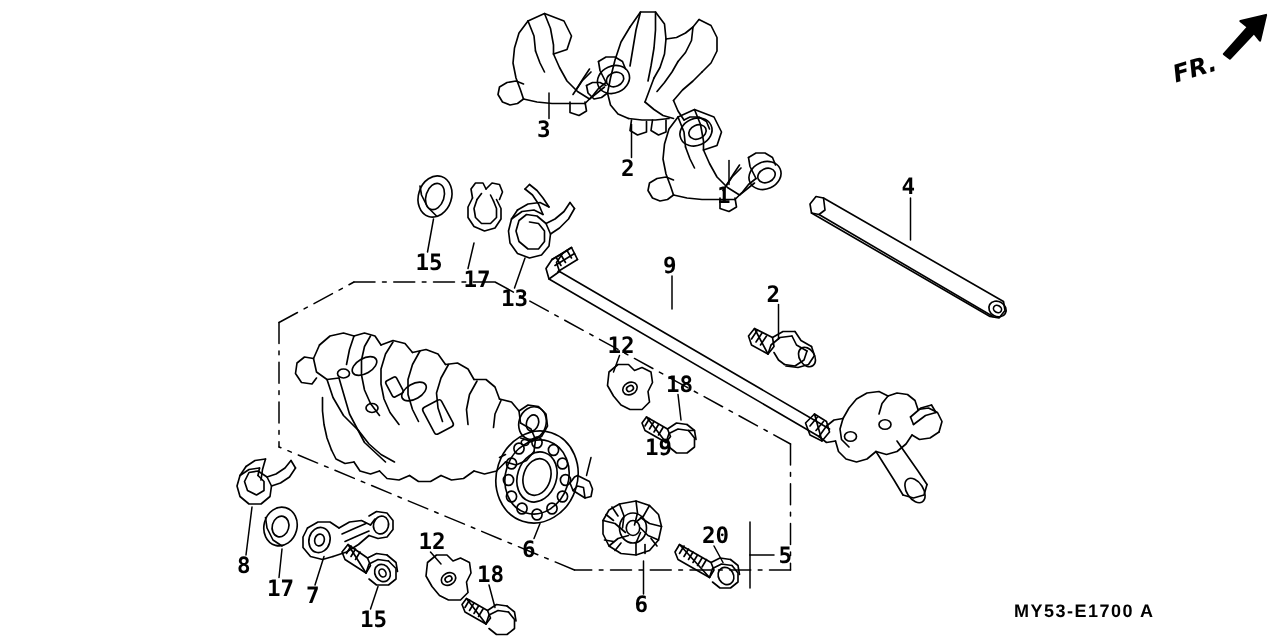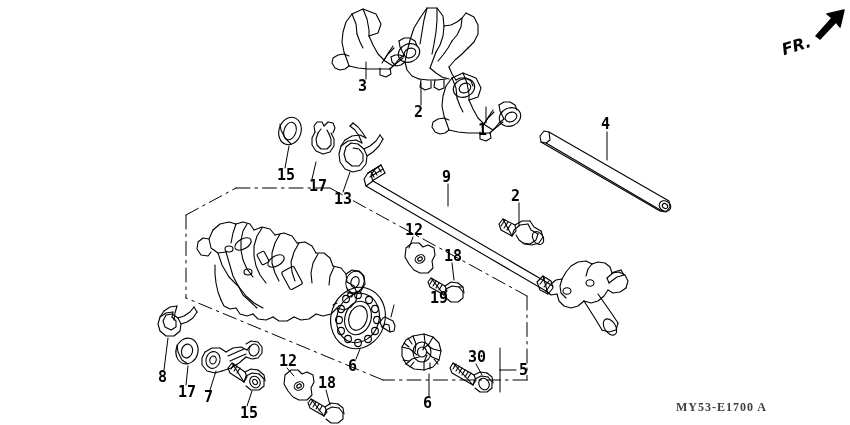--- a/index.html
+++ b/index.html
@@ -27,24 +27,24 @@
     font-family: "DejaVu Sans Mono", monospace;
     font-size: 15px;
     font-weight: 700;
     color: #000000;
     line-height: 1;
     white-space: nowrap;
     letter-spacing: 0px;
   }
   #drawing-code {
     position: absolute;
-    font-family: Liberation Serif, serif;
+    font-family: Liberation Sans, sans-serif;
     font-size: 12px;
     font-weight: 700;
-    color: #404040;
+    color: #000000;
     letter-spacing: 1px;
     white-space: nowrap;
   }
   #fr-label {
     position: absolute;
     font-family: "DejaVu Sans", sans-serif;
     font-size: 16px;
     font-weight: 700;
     font-style: italic;
     color: #000000;
@@ -469,17 +469,17 @@
   <div class="callout" style="left:405px; top:223px;">12</div>
   <div class="callout" style="left:279px; top:354px;">12</div>
   <div class="callout" style="left:240px; top:406px;">15</div>
   <div class="callout" style="left:178px; top:385px;">17</div>
   <div class="callout" style="left:277px; top:168px;">15</div>
   <div class="callout" style="left:348px; top:359px;">6</div>
   <div class="callout" style="left:309px; top:179px;">17</div>
   <div class="callout" style="left:444px; top:249px;">18</div>
   <div class="callout" style="left:318px; top:376px;">18</div>
   <div class="callout" style="left:386px; top:291px;margin-left:44px;">19</div>
-  <div class="callout" style="left:468px; top:350px;">30</div>
+  <div class="callout" style="left:468px; top:350px;">20</div>
 
   <div id="drawing-code" style="left:676px; top:400px;">MY53-E1700 A</div>
 
 </div>
 
 </body></html>

